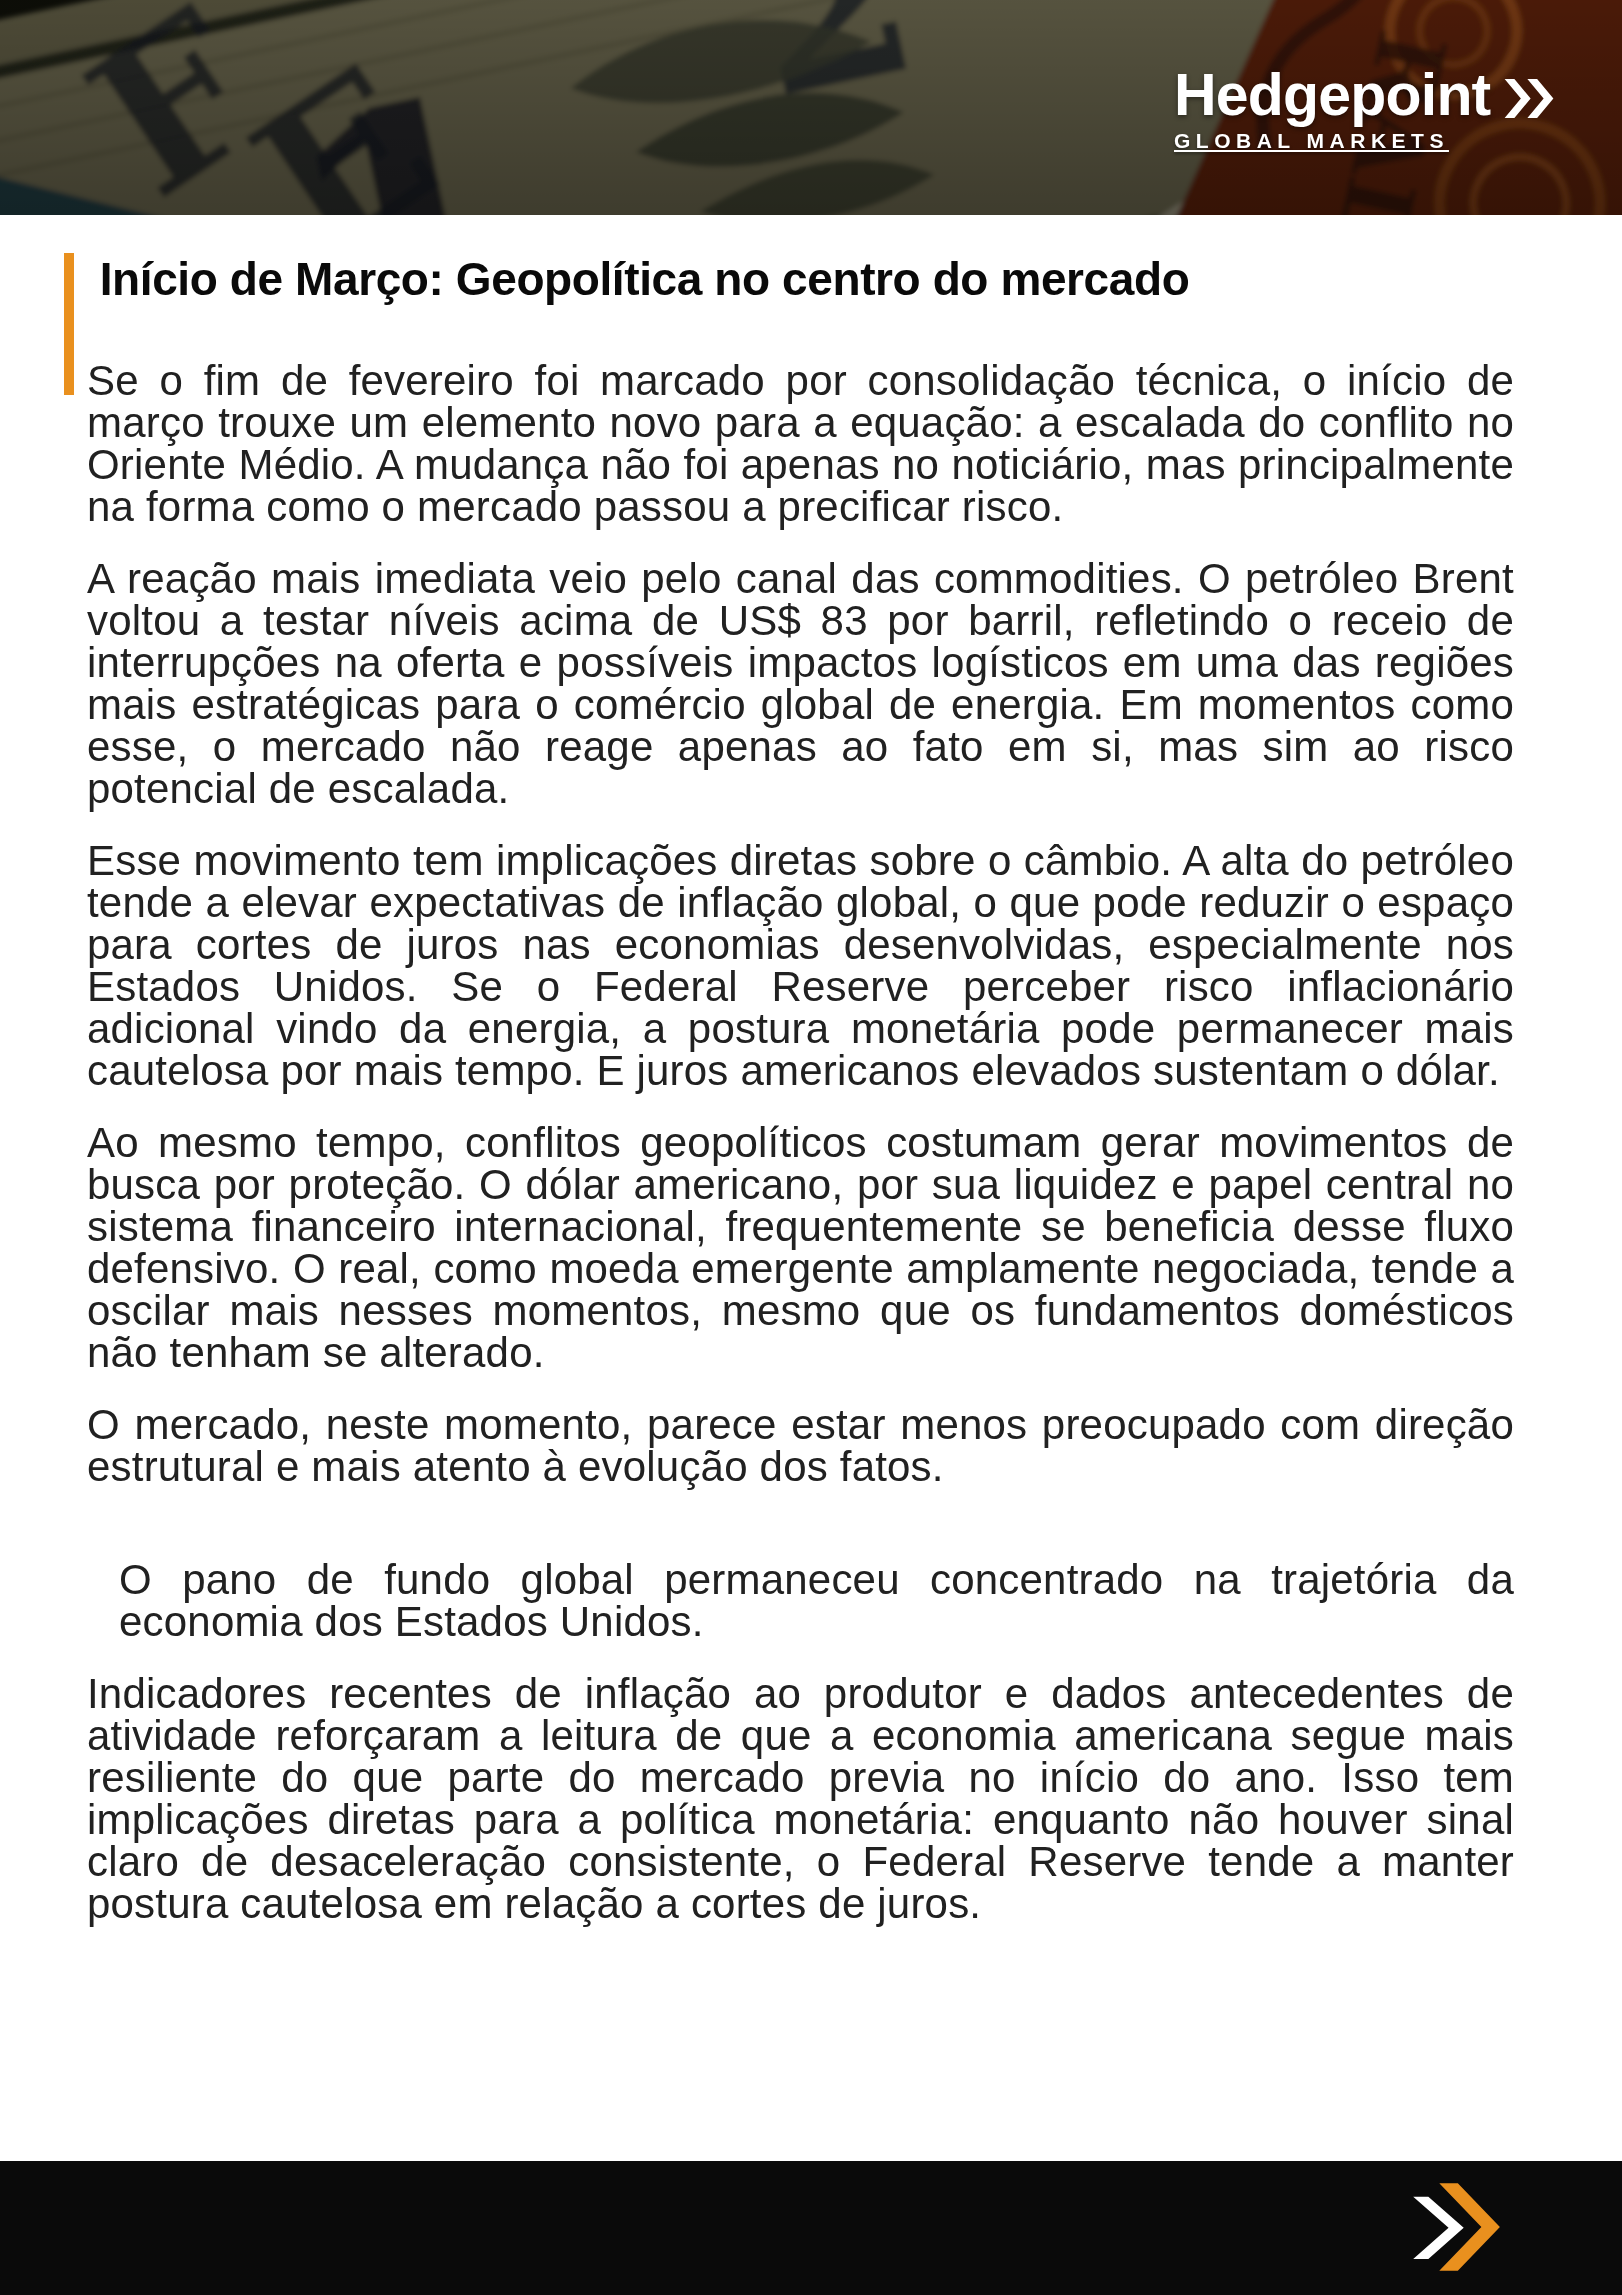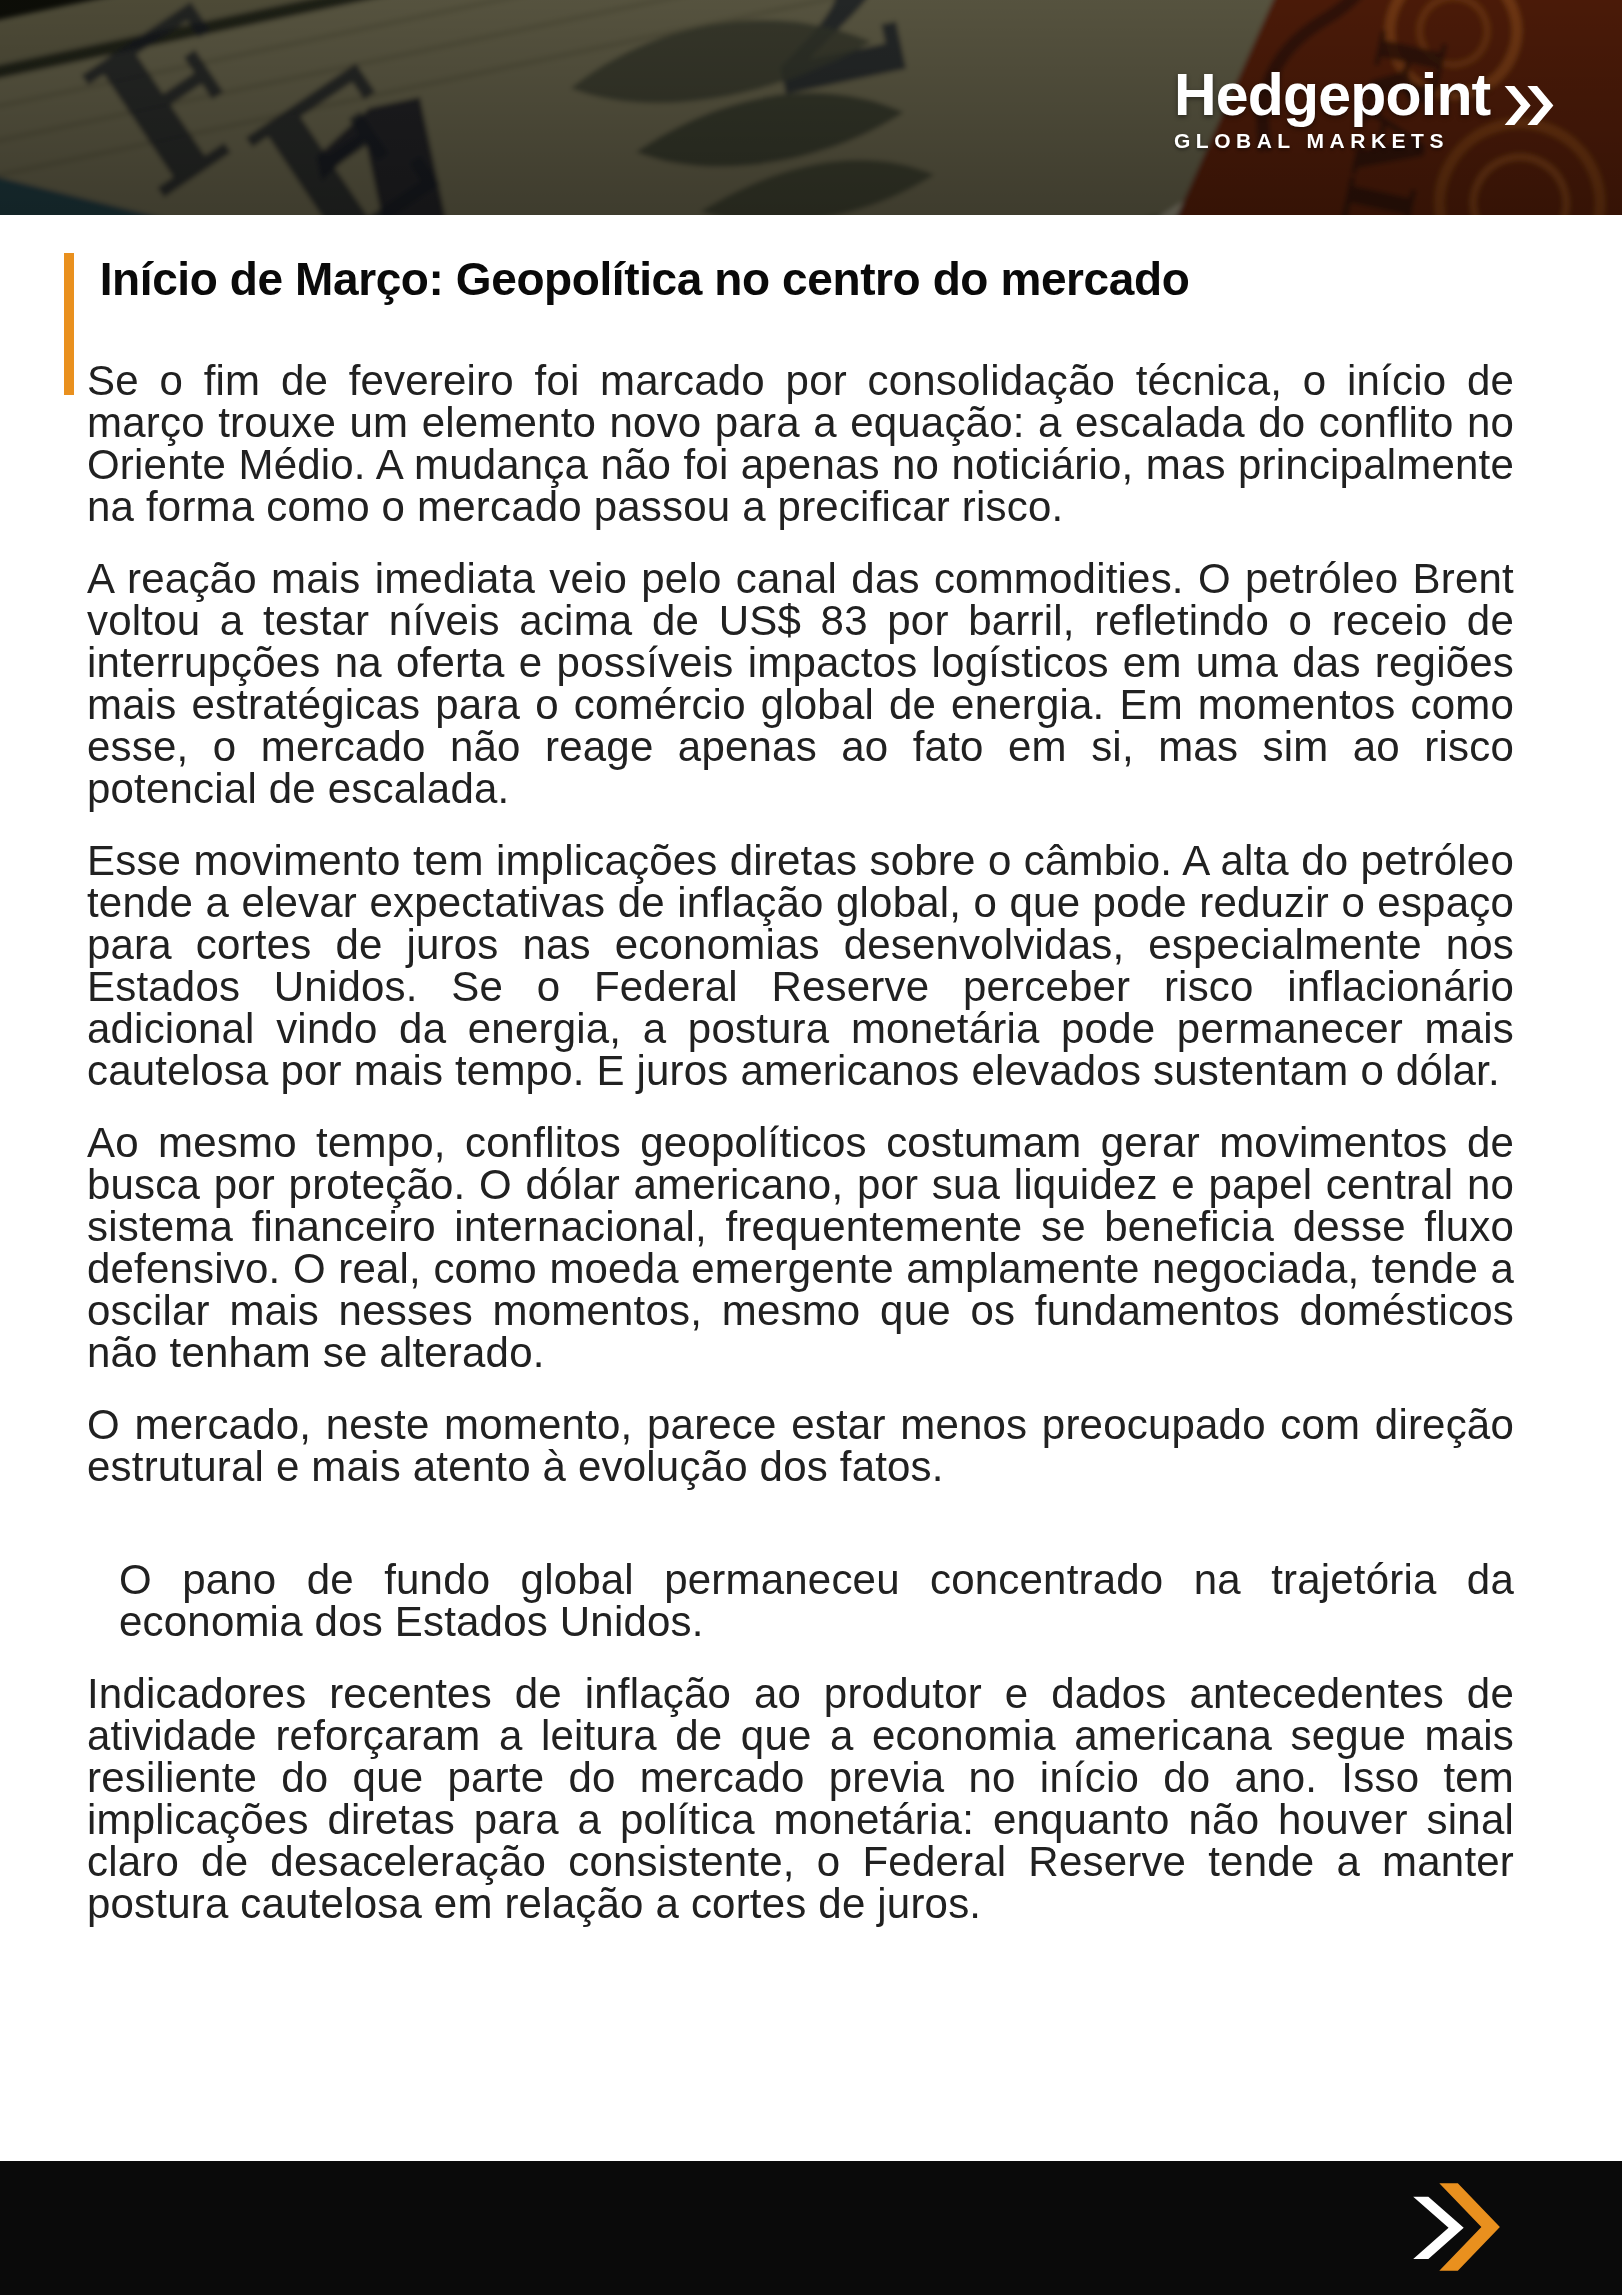--- a/index.html
+++ b/index.html
@@ -23,37 +23,38 @@
     position:relative;
     width:1622px;height:215px;
     background:#121309;
   }
   .header-art{display:block;width:1622px;height:215px;}
   .brand{
     position:absolute;
     left:1174px;top:66px;
     color:#ffffff;
   }
-  .brand-line{display:flex;align-items:flex-end;gap:12px;}
+  .brand-line{display:flex;align-items:center;gap:12px;}
   .brand-name{
     font-size:59px;
     font-weight:700;
     letter-spacing:-0.8px;
     line-height:59px;
     color:#fff;
     text-shadow:0 1.7px 5px rgba(0,0,0,.45);
   }
   .brand-chevrons{width:54px;height:39px;margin-top:5px;}
   .brand-tagline{
     font-size:21px;
     font-weight:700;
     letter-spacing:5.5px;
     margin-top:4.2px;
     color:#fff;
     text-shadow:0 1.7px 3.4px rgba(0,0,0,.45);
+    text-decoration:underline;
   }
   
   .content{
     position:relative;
     padding:0 108px 0 87px;
   }
   .accent-bar{
     position:absolute;
     left:64px;top:253px;
     width:10px;height:142px;

